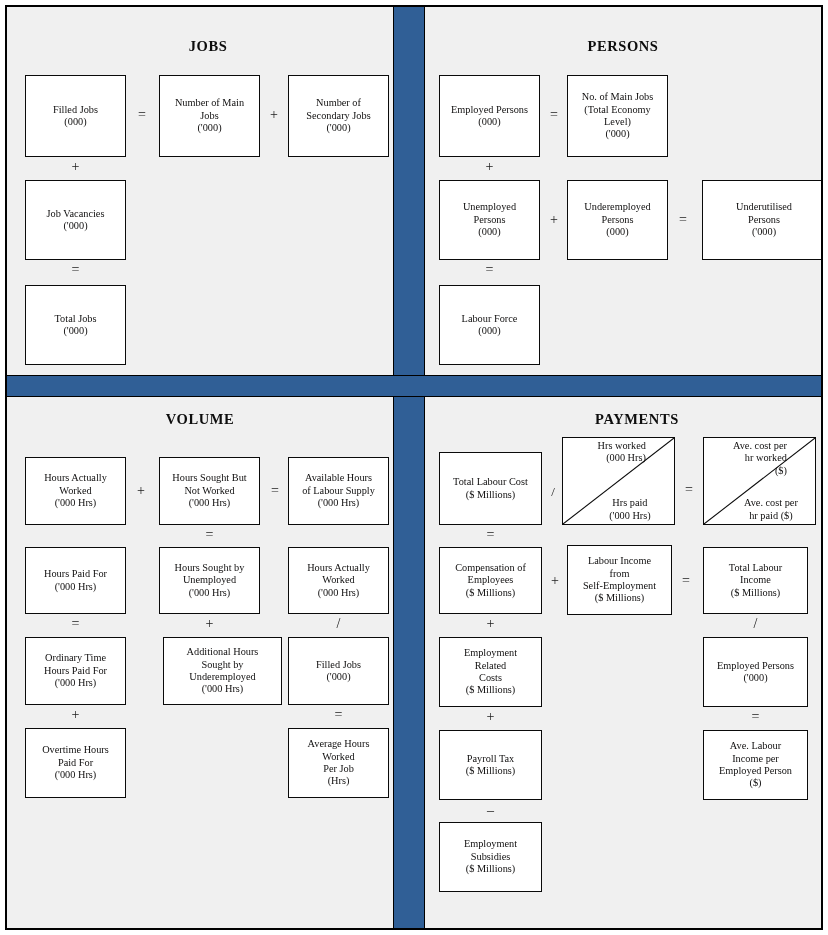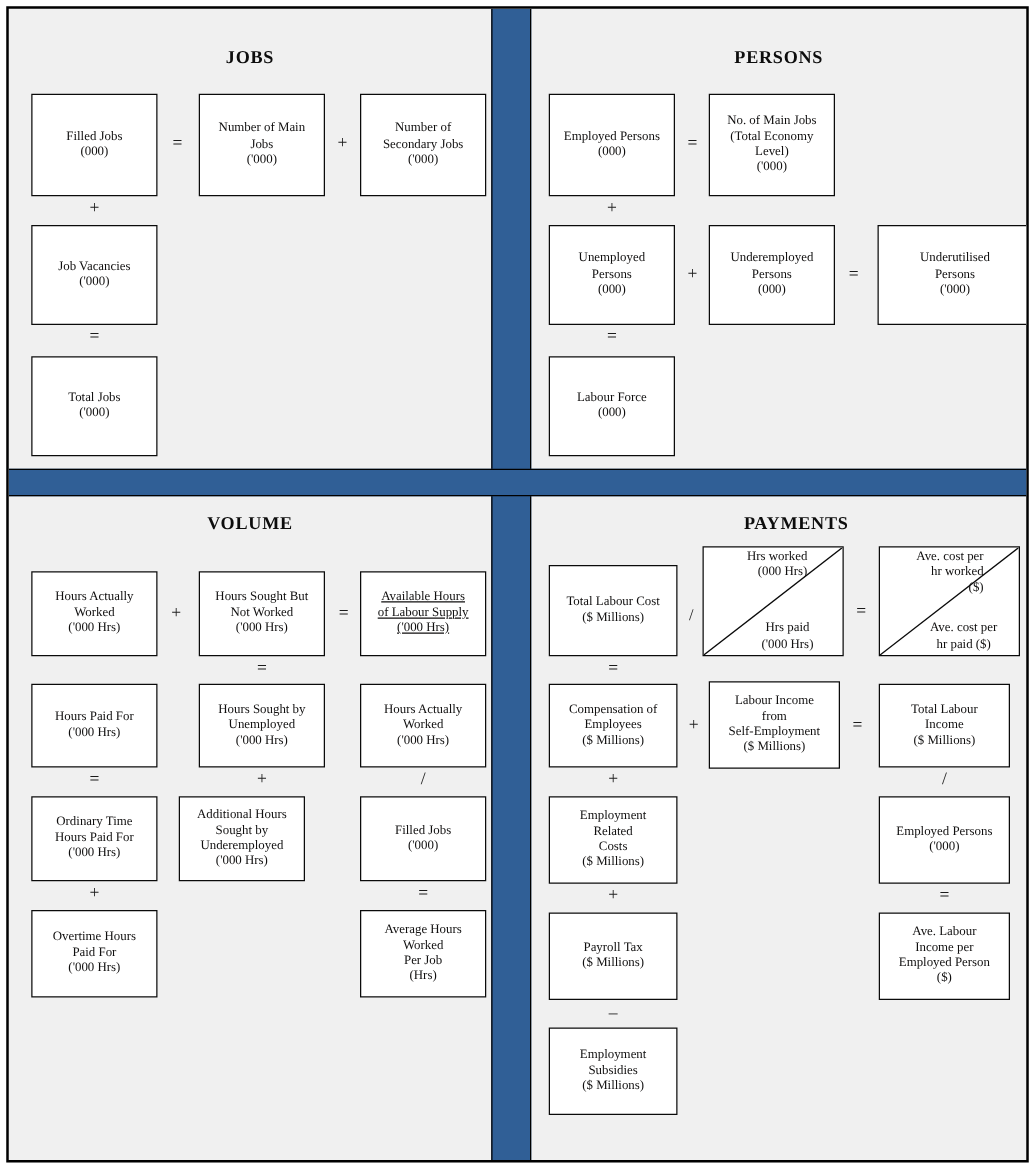--- a/index.html
+++ b/index.html
@@ -26,21 +26,21 @@
   .divider-h{
     position:absolute; left:0px; top:368px;
     width:818px; height:22px;
     background:#305f96;
     border-top:1.5px solid #000;
     border-bottom:1.5px solid #000;
     box-sizing:border-box;
   }
 
   .quadrant{position:absolute;}
-  #q-jobs    {left:0px;   top:0px;   width:386px; height:368px;}
+  #q-jobs    {left:0px;   top:0px;   width:386px; height:368px;padding-left:16px;}
   #q-persons {left:418px; top:0px;   width:396px; height:368px;}
   #q-volume  {left:0px;   top:390px; width:386px; height:531px;}
   #q-payments{left:418px; top:390px; width:396px; height:531px;}
 
   .qtitle{
     position:absolute; left:0; right:0;
     text-align:center;
     font-weight:bold;
     font-size:14.5px;
     letter-spacing:0.6px;
@@ -167,21 +167,21 @@
     <div class="qtitle" style="top:14px;">VOLUME</div>
 
     <div class="box" style="left:18px; top:60px; width:101px; height:68px;">
       <span class="txt">Hours Actually<br>Worked<br>('000 Hrs)</span>
     </div>
     <div class="op" style="left:122px; top:87px; width:24px;">+</div>
     <div class="box" style="left:152px; top:60px; width:101px; height:68px;">
       <span class="txt">Hours Sought But<br>Not Worked<br>('000 Hrs)</span>
     </div>
     <div class="op" style="left:256px; top:87px; width:24px;">=</div>
-    <div class="box" style="left:281px; top:60px; width:101px; height:68px;text-decoration:underline;">
+    <div class="box" style="left:281px; top:60px; width:101px; height:68px;">
       <span class="txt">Available Hours<br>of Labour Supply<br>('000 Hrs)</span>
     </div>
 
     <div class="op" style="left:152px; top:131px; width:101px;">=</div>
 
     <div class="box" style="left:18px; top:150px; width:101px; height:67px;">
       <span class="txt">Hours Paid For<br>('000 Hrs)</span>
     </div>
     <div class="box" style="left:152px; top:150px; width:101px; height:67px;">
       <span class="txt">Hours Sought by<br>Unemployed<br>('000 Hrs)</span>
@@ -190,21 +190,21 @@
       <span class="txt">Hours Actually<br>Worked<br>('000 Hrs)</span>
     </div>
 
     <div class="op" style="left:18px; top:220px; width:101px;">=</div>
     <div class="op" style="left:152px; top:220px; width:101px;">+</div>
     <div class="op" style="left:281px; top:220px; width:101px;">/</div>
 
     <div class="box" style="left:18px; top:240px; width:101px; height:68px;">
       <span class="txt">Ordinary Time<br>Hours Paid For<br>('000 Hrs)</span>
     </div>
-    <div class="box" style="left:136px; top:240px; width:101px; height:68px;justify-content:center;">
+    <div class="box" style="left:156px; top:240px; width:119px; height:68px;justify-content:center;">
       <span class="txt">Additional Hours<br>Sought by<br>Underemployed<br>('000 Hrs)</span>
     </div>
     <div class="box" style="left:281px; top:240px; width:101px; height:68px;">
       <span class="txt">Filled Jobs<br>('000)</span>
     </div>
 
     <div class="op" style="left:18px; top:311px; width:101px;">+</div>
     <div class="op" style="left:281px; top:311px; width:101px;">=</div>
 
     <div class="box" style="left:18px; top:331px; width:101px; height:70px;">

